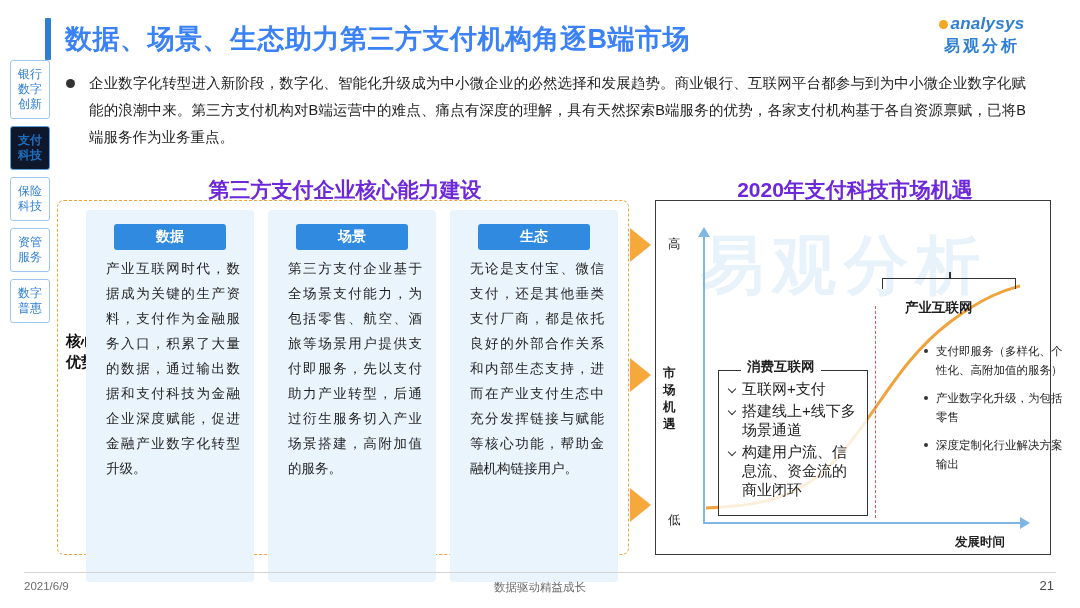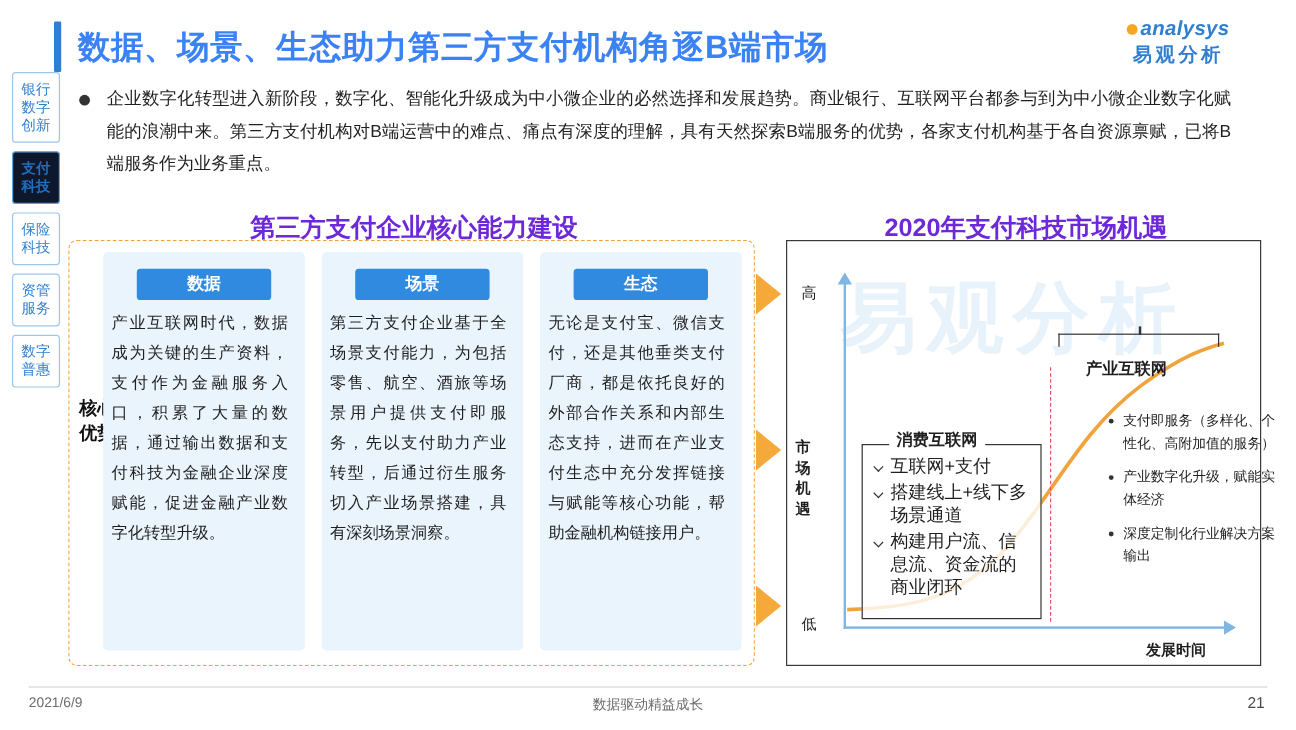--- a/index.html
+++ b/index.html
@@ -71,22 +71,22 @@
     box-sizing:border-box;
   }
   .core-label{
     position:absolute;left:66px;top:330px;width:30px;
     font-size:15px;font-weight:bold;color:#111;line-height:21px;text-align:center;
   }
   .cards{
     position:absolute;left:86px;top:210px;display:flex;gap:14px;
   }
   .card{
-    width:168px;height:332px;background:#eaf4fd;border-radius:4px;
-    position:relative;box-sizing:border-box;padding:46px 14px 10px 7px;
+    width:168px;height:372px;background:#eaf4fd;border-radius:4px;
+    position:relative;box-sizing:border-box;padding:46px 14px 10px 20px;
   }
   .card-chip{
     position:absolute;left:28px;top:14px;width:112px;height:26px;
     background:#2f8ae0;color:#fff;border-radius:3px;
     font-size:14px;font-weight:bold;display:flex;align-items:center;justify-content:center;
   }
   .card-body{
     font-size:13.5px;line-height:25px;color:#1f1f1f;text-align:justify;
   }
 
@@ -217,21 +217,21 @@
   <div class="panel-left"></div>
   <div class="core-label">核心优势</div>
 
   <div class="cards">
     <div class="card">
       <div class="card-chip">数据</div>
       <div class="card-body">产业互联网时代，数据成为关键的生产资料，支付作为金融服务入口，积累了大量的数据，通过输出数据和支付科技为金融企业深度赋能，促进金融产业数字化转型升级。</div>
     </div>
     <div class="card">
       <div class="card-chip">场景</div>
-      <div class="card-body">第三方支付企业基于全场景支付能力，为包括零售、航空、酒旅等场景用户提供支付即服务，先以支付助力产业转型，后通过衍生服务切入产业场景搭建，具有深刻场景洞察。</div>
+      <div class="card-body">第三方支付企业基于全场景支付能力，为包括零售、航空、酒旅等场景用户提供支付即服务，先以支付助力产业转型，后通过衍生服务切入产业场景搭建，高附加值的服务。</div>
     </div>
     <div class="card">
       <div class="card-chip">生态</div>
       <div class="card-body">无论是支付宝、微信支付，还是其他垂类支付厂商，都是依托良好的外部合作关系和内部生态支持，进而在产业支付生态中充分发挥链接与赋能等核心功能，帮助金融机构链接用户。</div>
     </div>
   </div>
 
   <div class="arrow a1"></div>
   <div class="arrow a2"></div>
   <div class="arrow a3"></div>
@@ -258,21 +258,21 @@
       <li>互联网+支付</li>
       <li>搭建线上+线下多场景通道</li>
       <li>构建用户流、信息流、资金流的商业闭环</li>
     </ul>
   </div>
 
   <div class="ind-label">产业互联网</div>
   <div class="brace"></div>
   <ul class="ind-list">
     <li>支付即服务（多样化、个性化、高附加值的服务）</li>
-    <li>产业数字化升级，赋能实体经济</li>
+    <li>产业数字化升级，为包括零售</li>
     <li>深度定制化行业解决方案输出</li>
   </ul>
 
   <div class="footer-line"></div>
   <div class="footer-left">2021/6/9</div>
   <div class="footer-center">数据驱动精益成长</div>
   <div class="footer-right">21</div>
 
 </div>
 

